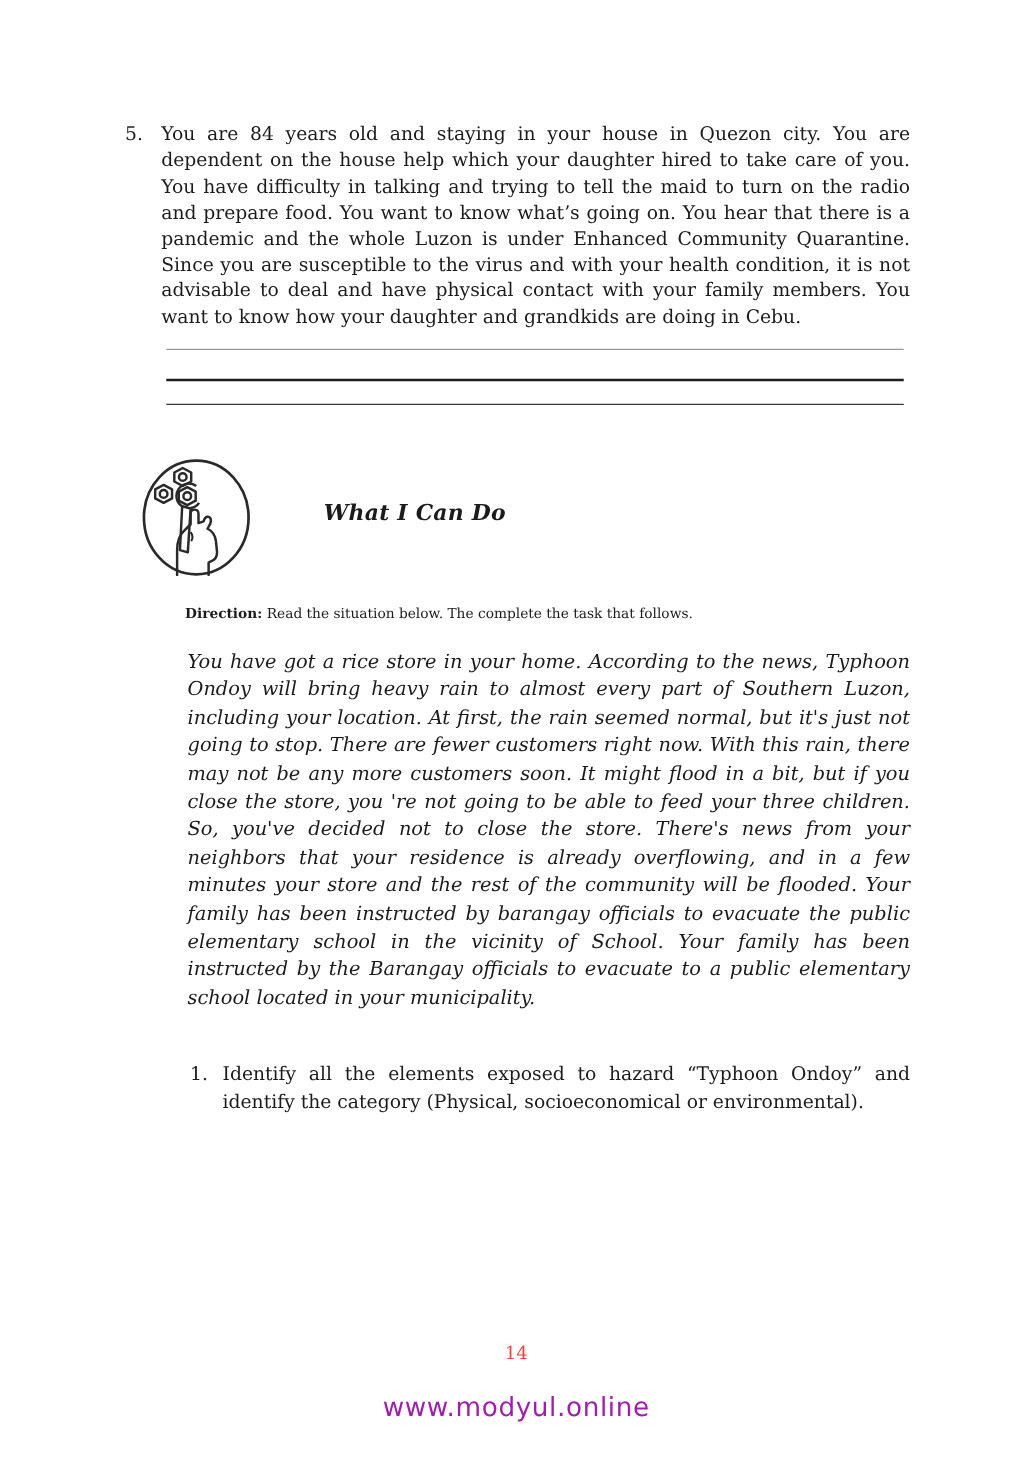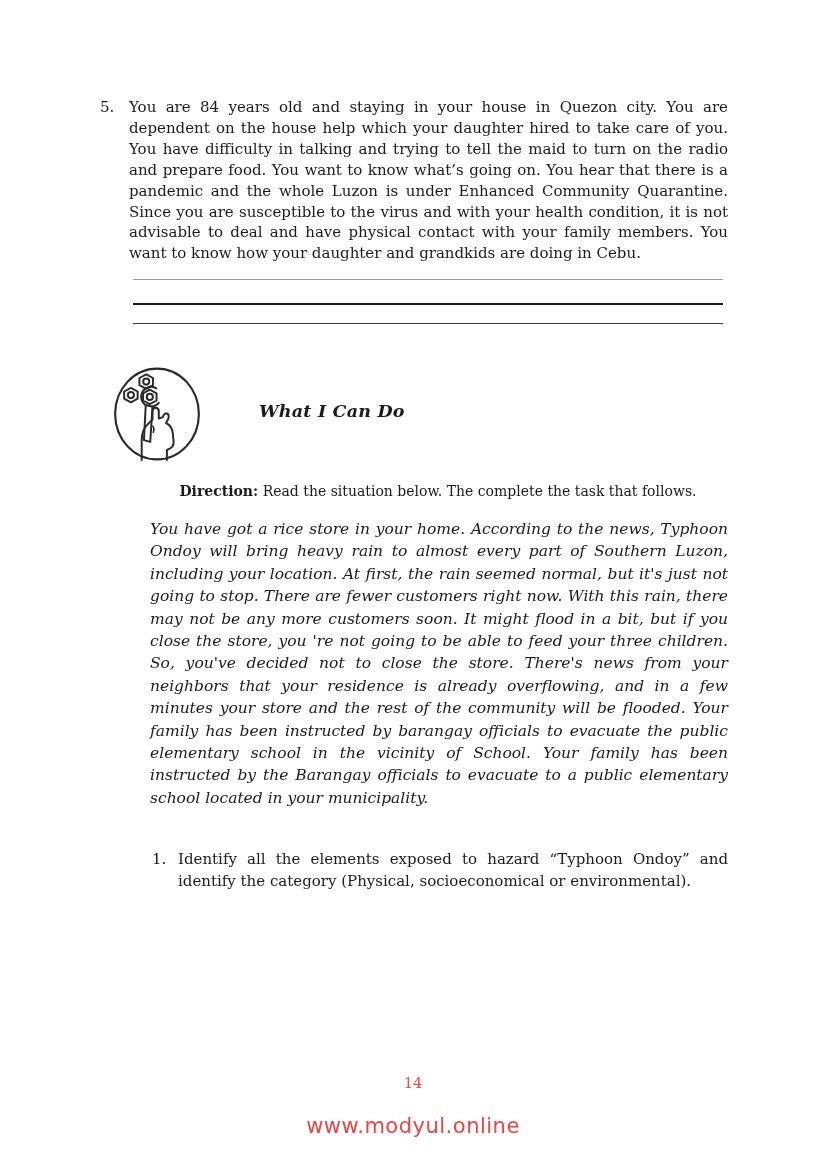--- a/index.html
+++ b/index.html
@@ -56,23 +56,22 @@
     font-style: italic;
     letter-spacing: 0.2px;
     margin-left: 33px;
   }
 
   
   .direction {
     position: absolute;
     left: 148px; top: 480px;
     width: 580px;
-    font-size: 14px;
+    font-size: 11px;
     line-height: 22px;
-    text-align: center;
   }
   .direction .dlabel { font-weight: bold; }
 
   
   .situation {
     position: absolute;
     left: 150px; top: 518px;
     width: 578px;
     font-size: 15.5px;
     line-height: 22.4px;
@@ -124,21 +123,21 @@
     font-size: 14.5px;
     color: #ef4444;
   }
   .watermark {
     position: absolute;
     left: 0; top: 1114px;
     width: 826px;
     text-align: center;
     font-family: "DejaVu Sans", "Liberation Sans", sans-serif;
     font-size: 21px;
-    color: #ef4444;
+    color: #a21caf;
     letter-spacing: 0.5px;
   }
 
   .icon-stroke { stroke: #2a2a2a; fill: none; }
 </style>
 </head>
 <body>
 
 <div class="page">
 

